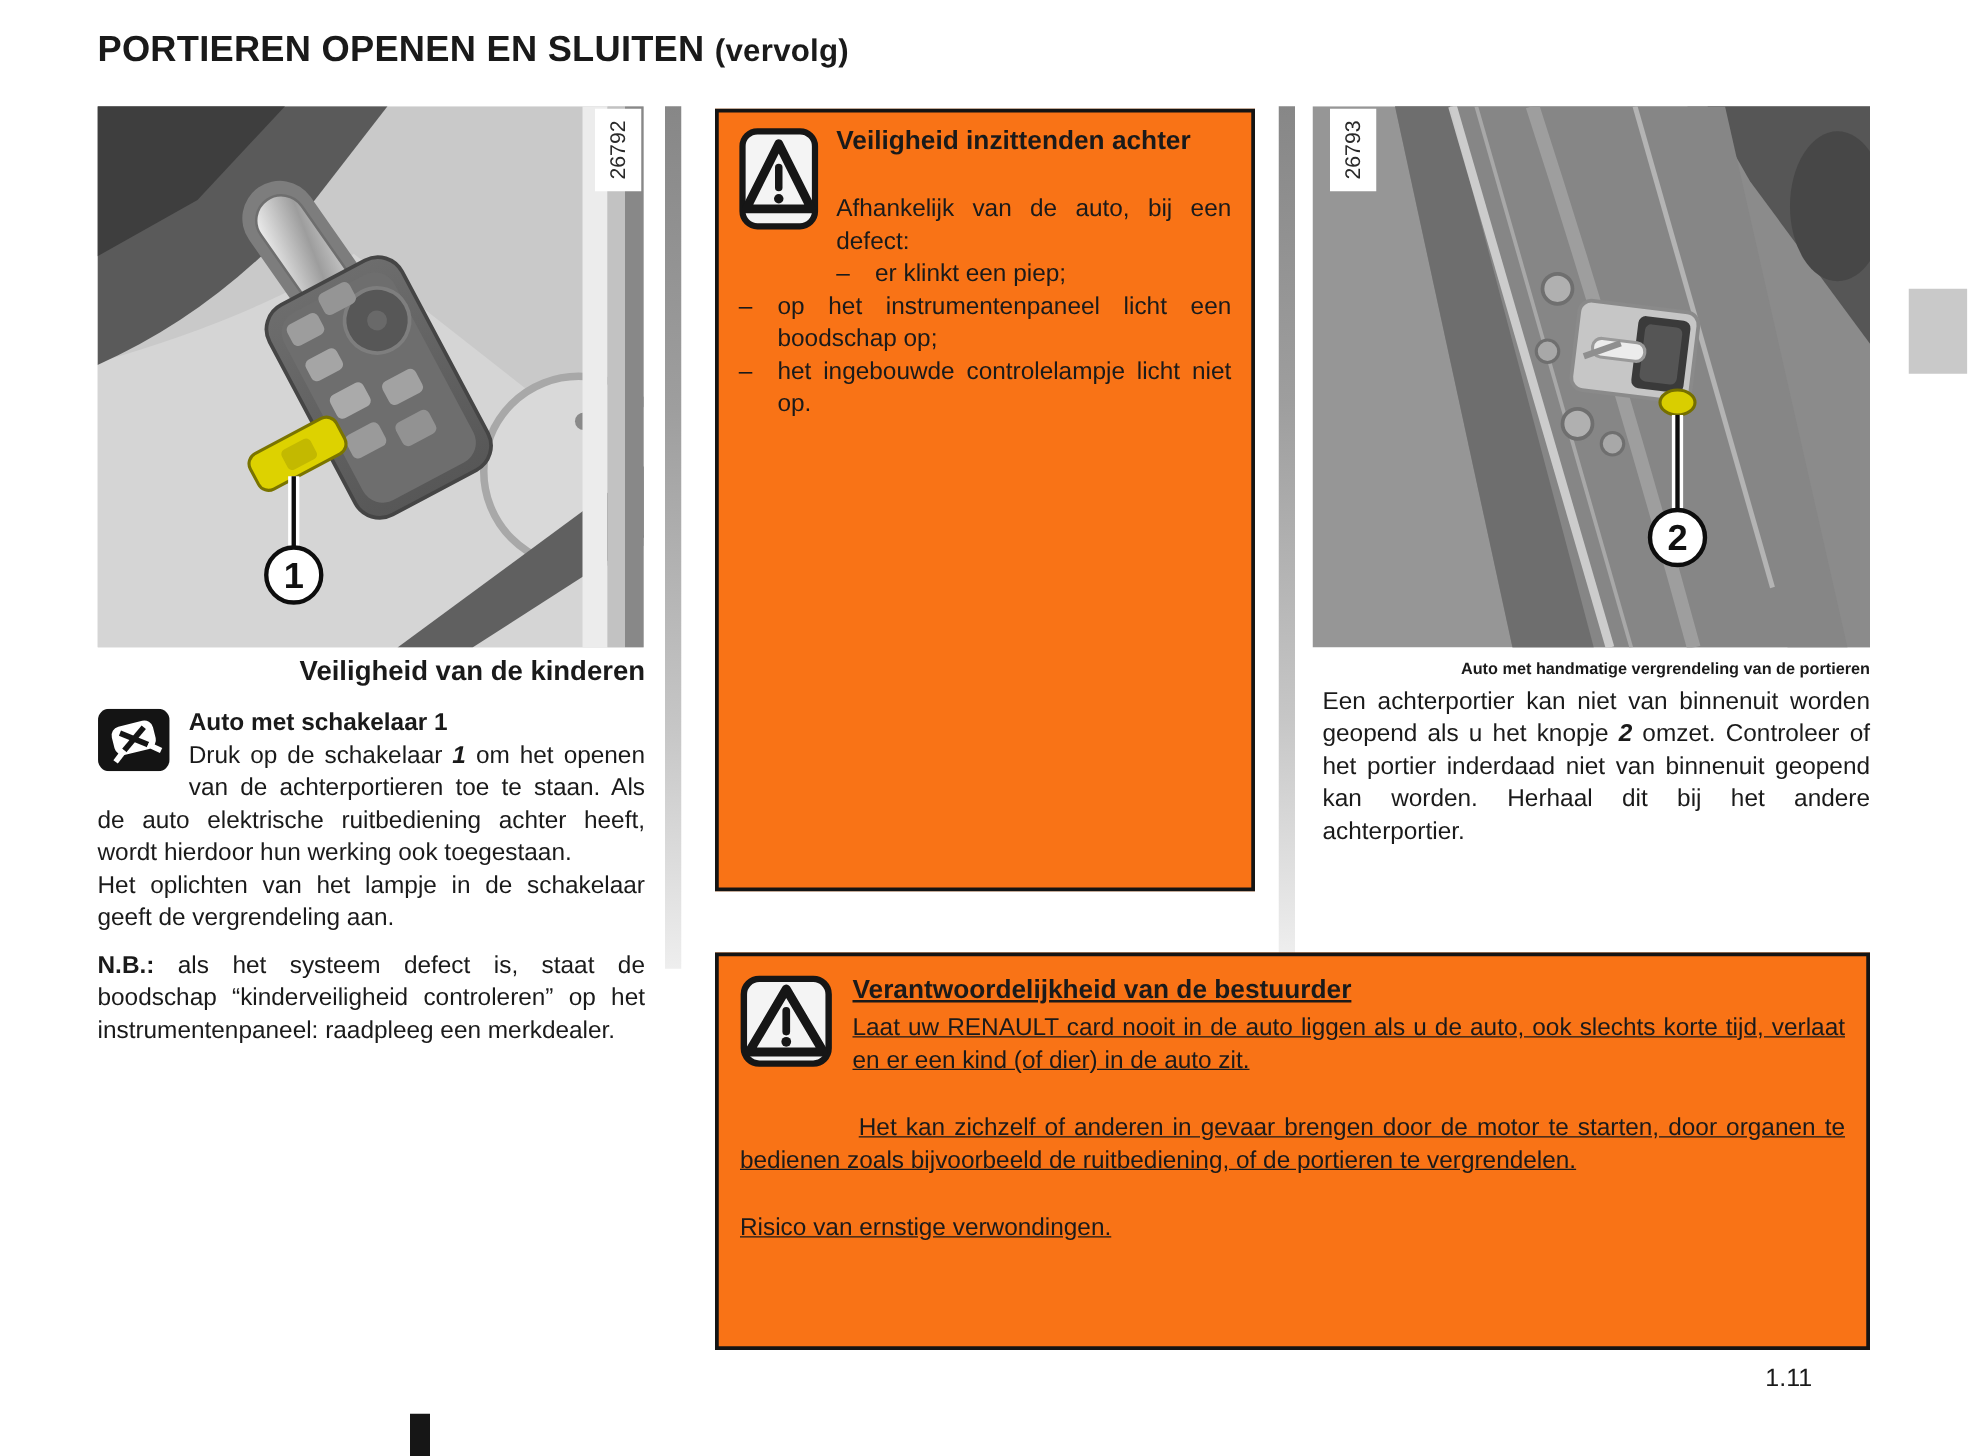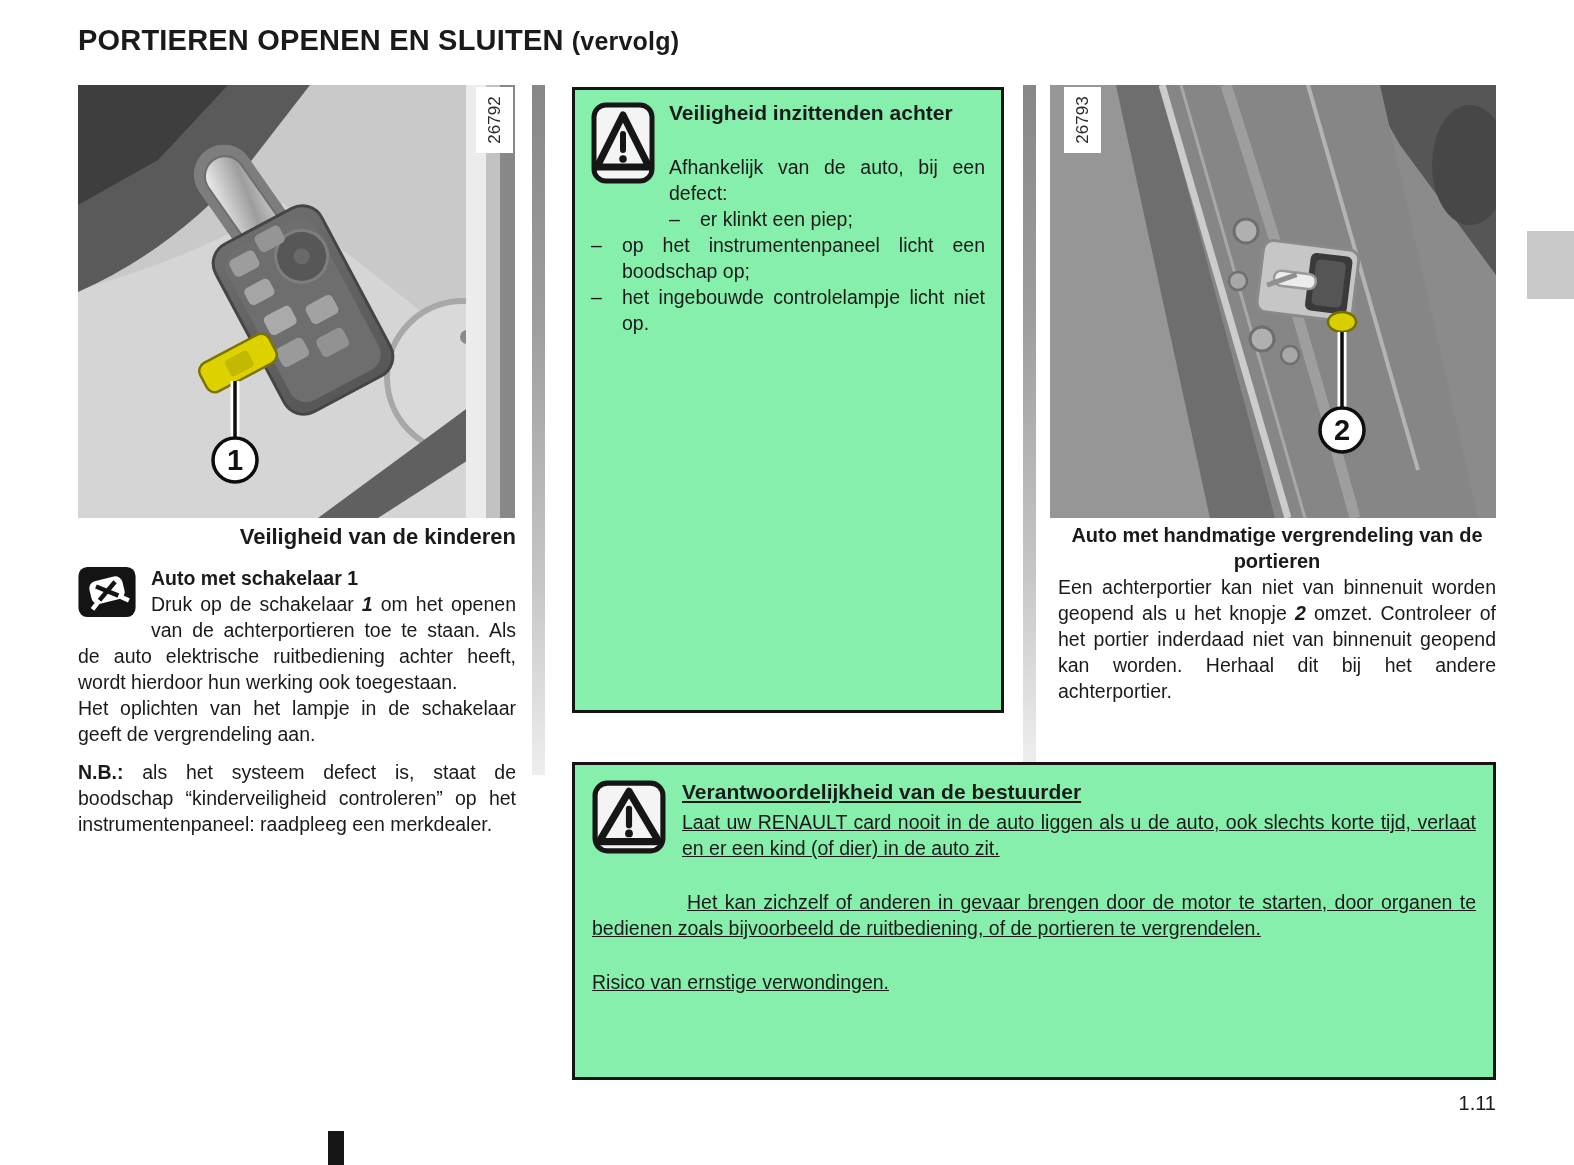--- a/index.html
+++ b/index.html
@@ -16,21 +16,21 @@
 
   .fig{position:absolute;}
   .fig-left{left:78px;top:85px;width:437px;height:433px;}
   .fig-right{left:1050px;top:85px;width:446px;height:433px;}
 
   .sep{position:absolute;width:13px;
     background:linear-gradient(to bottom,#878787 0%,#9e9e9e 35%,#c6c6c6 72%,#eeeeee 100%);}
   .sep1{left:532px;top:85px;height:690px;}
   .sep2{left:1023px;top:85px;height:678px;}
 
-  .warnbox{position:absolute;border:3px solid #141414;background:#86efac;box-sizing:border-box;}
+  .warnbox{position:absolute;border:3px solid #141414;background:#f97316;box-sizing:border-box;}
   .warnbox-top{left:572px;top:87px;width:432px;height:626px;padding:9px 16px;}
   .warnbox-bottom{left:572px;top:762px;width:924px;height:318px;padding:13px 17px;text-decoration:underline;}
 
   .bodytext, .bodytext p{font-size:19.5px;line-height:26px;}
   p{margin:0;}
   .just{text-align:justify;}
   .boldtitle{font-size:21px;font-weight:bold;line-height:27px;}
   .bi{font-weight:bold;font-style:italic;}
   .b{font-weight:bold;}
 
@@ -43,26 +43,26 @@
   .mt4{margin-top:4px;}
 
   .bullet-row{display:flex;}
   .bullet-dash{flex:none;width:31px;}
   .bullet-text{flex:1;text-align:justify;}
 
   .col-left{position:absolute;left:78px;top:522px;width:438px;}
   .col-right{position:absolute;left:1058px;top:522px;width:438px;}
   .section-heading{font-size:22px;font-weight:bold;margin:0 0 13px 0;line-height:30px;text-align:right;}
   .sub-heading{font-size:19.5px;font-weight:bold;line-height:26px;}
-  .colr-heading{font-size:20px;font-weight:bold;line-height:26px;text-align:center;}
+  .colr-heading{font-size:13px;font-weight:bold;line-height:26px;text-align:right;}
 
   .p2-indent{text-indent:95px;}
 
   .right-tab{position:absolute;left:1527px;top:231px;width:47px;height:68px;background:#c9c9c9;}
-  .page-number{position:absolute;left:1366px;top:1092px;width:130px;text-align:right;font-size:20px;}
+  .page-number{position:absolute;left:1366px;top:1092px;width:130px;text-align:center;font-size:20px;}
   .bottom-marker{position:absolute;left:328px;top:1131px;width:16px;height:34px;background:#161616;}
 </style>
 </head>
 <body>
 
 <div class="page">
 
   <h1 class="page-title"><span>PORTIEREN OPENEN EN SLUITEN</span> <span class="suffix">(vervolg)</span></h1>
 
   <div class="fig fig-left">

